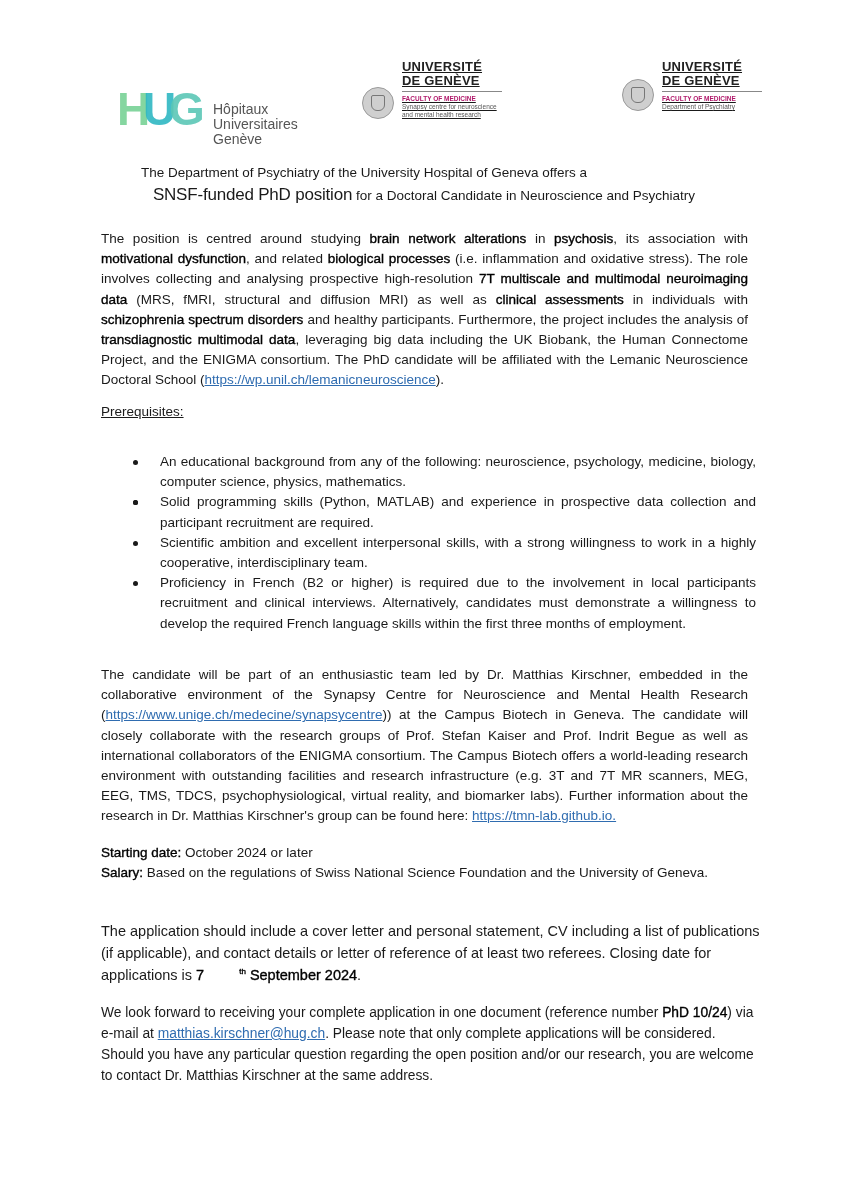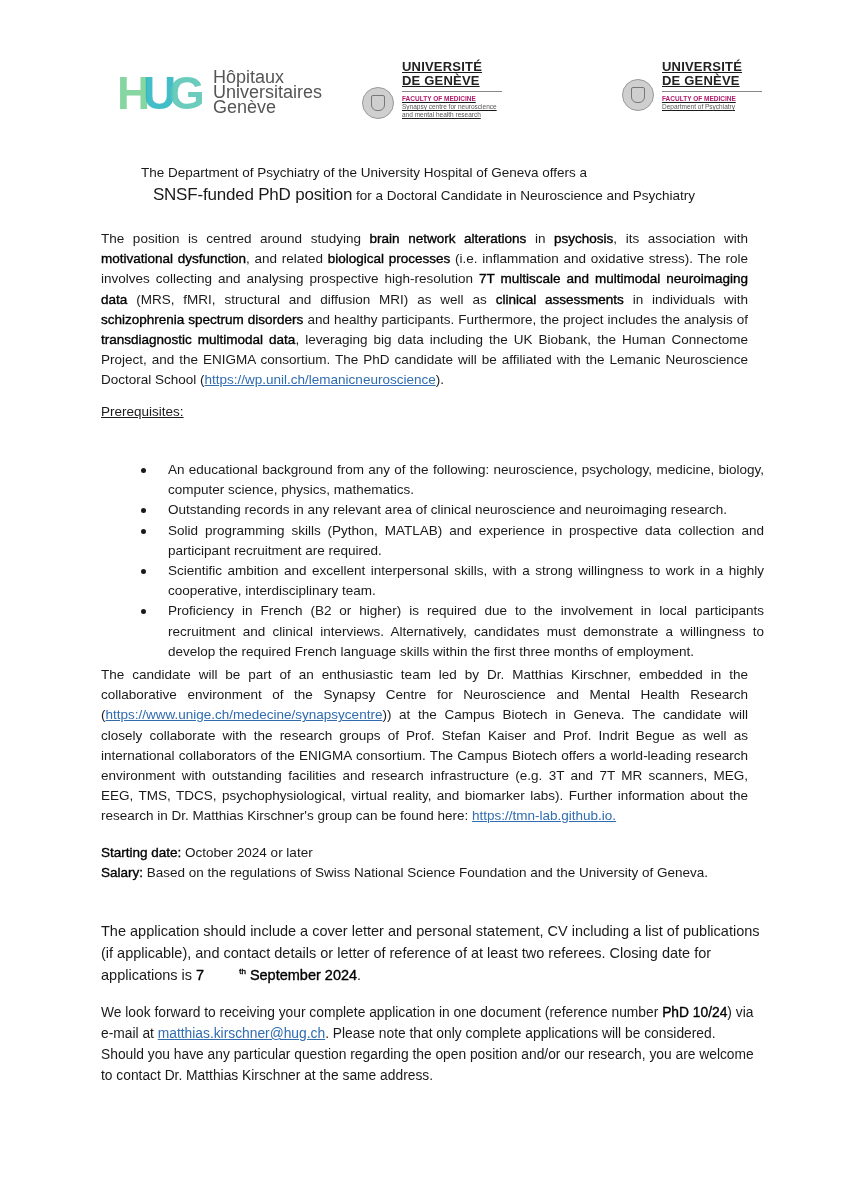--- a/index.html
+++ b/index.html
@@ -5,21 +5,21 @@
   html, body { margin: 0; padding: 0; background: #ffffff; }
   body { width: 848px; height: 1200px; position: relative; overflow: hidden;
          font-family: "Liberation Sans", sans-serif; color: #1a1a1a; }
   .page { position: absolute; left: 0; top: 0; width: 848px; height: 1200px; }
 
   
   .logos { position: absolute; top: 58px; left: 0; width: 848px; height: 70px; }
   .hug { position: absolute; left: 117px; top: 12px; display: flex; align-items: center; }
   .hug-mark { position: relative; width: 82px; height: 36px; }
   .hug-mark .l { position: absolute; font-weight: bold; font-size: 46px; line-height: 36px; letter-spacing: -4px; }
-  .hug-text { margin-left: 14px; font-size: 18px; line-height: 15px; color: #555; }
+  .hug-text { margin-left: 14px; font-size: 14px; line-height: 15px; color: #555; margin-top: 32px; }
   .hug-text div { white-space: nowrap; }
 
   .unige { position: absolute; display: flex; align-items: flex-end; text-decoration: underline; }
   .unige.u1 { left: 362px; top: 2px; }
   .unige.u2 { left: 622px; top: 2px; }
   .seal { width: 30px; height: 30px; border-radius: 50%; background: #cfcfcf; border: 1.5px solid #9a9a9a;
           position: relative; flex: none; margin-top: 2px; }
   .seal::after { content: ""; position: absolute; left: 8px; top: 7px; width: 12px; height: 14px; border: 1.5px solid #777;
                  border-radius: 2px 2px 6px 6px; }
   .unige-txt { margin-left: 8px; }
@@ -33,21 +33,21 @@
   .title-line { position: absolute; top: 185px; left: 0; width: 848px; text-align: center; font-size: 13.5px; }
   .title-big { font-size: 17px; letter-spacing: -0.2px; }
 
   
   .para { position: absolute; left: 101px; width: 647px; font-size: 13.5px; line-height: 20.2px; text-align: justify; }
   .para b, .b { font-weight: normal; color: #000; -webkit-text-stroke: 0.35px #000; }
   a, .link { color: #2f6cb0; text-decoration: underline; }
 
   .p1 { top: 229px; }
   .prereq { position: absolute; left: 101px; top: 404px; font-size: 13.5px; text-decoration: underline; }
-  ul.bullets { position: absolute; left: 101px; top: 444px; width: 647px; margin: 16px; padding: 0; list-style: none; font-size: 13.5px; }
+  ul.bullets { position: absolute; left: 101px; top: 444px; width: 647px; margin: 8px; padding: 0; list-style: none; font-size: 13.5px; }
   ul.bullets li { position: relative; padding-left: 51px; line-height: 20.2px; text-align: justify; }
   ul.bullets li .dot { position: absolute; left: 24px; top: 8px; width: 5px; height: 5px; border-radius: 50%; background: #1a1a1a; }
   .p2 { top: 665px; }
   .facts { position: absolute; left: 101px; top: 843px; font-size: 13.5px; line-height: 20.2px; }
   .p3 { top: 920px; font-size: 14.5px; line-height: 22px; text-align: left; width: 660px; }
   .p4 { top: 1002px; font-size: 13.8px; line-height: 21px; text-align: left; width: 660px; }
   sup { font-size: 8px; vertical-align: super; line-height: 0; margin-left: 35px; }
 </style>
 </head>
 <body>
@@ -95,21 +95,21 @@
   <div class="intro">The Department of Psychiatry of the University Hospital of Geneva offers a</div>
   <div class="title-line">
     <span class="title-big">SNSF-funded PhD position</span><span> for a Doctoral Candidate in Neuroscience and Psychiatry</span>
   </div>
 
   <p class="para p1" style="margin:0"><span>The position is centred around studying </span><b>brain network alterations</b><span> in </span><b>psychosis</b><span>, its association with </span><b>motivational dysfunction</b><span>, and related </span><b>biological processes</b><span> (i.e. inflammation and oxidative stress). The role involves collecting and analysing prospective high-resolution </span><b>7T multiscale and multimodal neuroimaging data</b><span> (MRS, fMRI, structural and diffusion MRI) as well as </span><b>clinical assessments</b><span> in individuals with </span><b>schizophrenia spectrum disorders</b><span> and healthy participants. Furthermore, the project includes the analysis of </span><b>transdiagnostic multimodal data</b><span>, leveraging big data including the UK Biobank, the Human Connectome Project, and the ENIGMA consortium. The PhD candidate will be affiliated with the Lemanic Neuroscience Doctoral School (</span><a class="link">https://wp.unil.ch/lemanicneuroscience</a><span>).</span></p>
 
   <div class="prereq">Prerequisites:</div>
   <ul class="bullets">
     <li><span class="dot"></span><span>An educational background from any of the following: neuroscience, psychology, medicine, biology, computer science, physics, mathematics.</span></li>
-    <li><span class="dot"></span><span>Outstanding records in any relevant area of clinical neuroscience and neuroimaging research.</span></li>
+    <li><span class="dot"></span></li>
     <li><span class="dot"></span><span>Solid programming skills (Python, MATLAB) and experience in prospective data collection and participant recruitment are required.</span></li>
     <li><span class="dot"></span><span>Scientific ambition and excellent interpersonal skills, with a strong willingness to work in a highly cooperative, interdisciplinary team.</span></li>
     <li><span class="dot"></span><span>Proficiency in French (B2 or higher) is required due to the involvement in local participants recruitment and clinical interviews. Alternatively, candidates must demonstrate a willingness to develop the required French language skills within the first three months of employment.</span></li>
   </ul>
 
   <p class="para p2" style="margin:0"><span>The candidate will be part of an enthusiastic team led by Dr. Matthias Kirschner, embedded in the collaborative environment of the Synapsy Centre for Neuroscience and Mental Health Research (</span><a class="link">https://www.unige.ch/medecine/synapsycentre</a><span>)) at the Campus Biotech in Geneva. The candidate will closely collaborate with the research groups of Prof. Stefan Kaiser and Prof. Indrit Begue as well as international collaborators of the ENIGMA consortium. The Campus Biotech offers a world-leading research environment with outstanding facilities and research infrastructure (e.g. 3T and 7T MR scanners, MEG, EEG, TMS, TDCS, psychophysiological, virtual reality, and biomarker labs). Further information about the research in Dr. Matthias Kirschner's group can be found here: </span><a class="link">https://tmn-lab.github.io.</a></p>
 
   <div class="facts">
     <div><span class="b">Starting date:</span><span> October 2024 or later</span></div>
     <div><span class="b">Salary:</span><span> Based on the regulations of Swiss National Science Foundation and the University of Geneva.</span></div>

